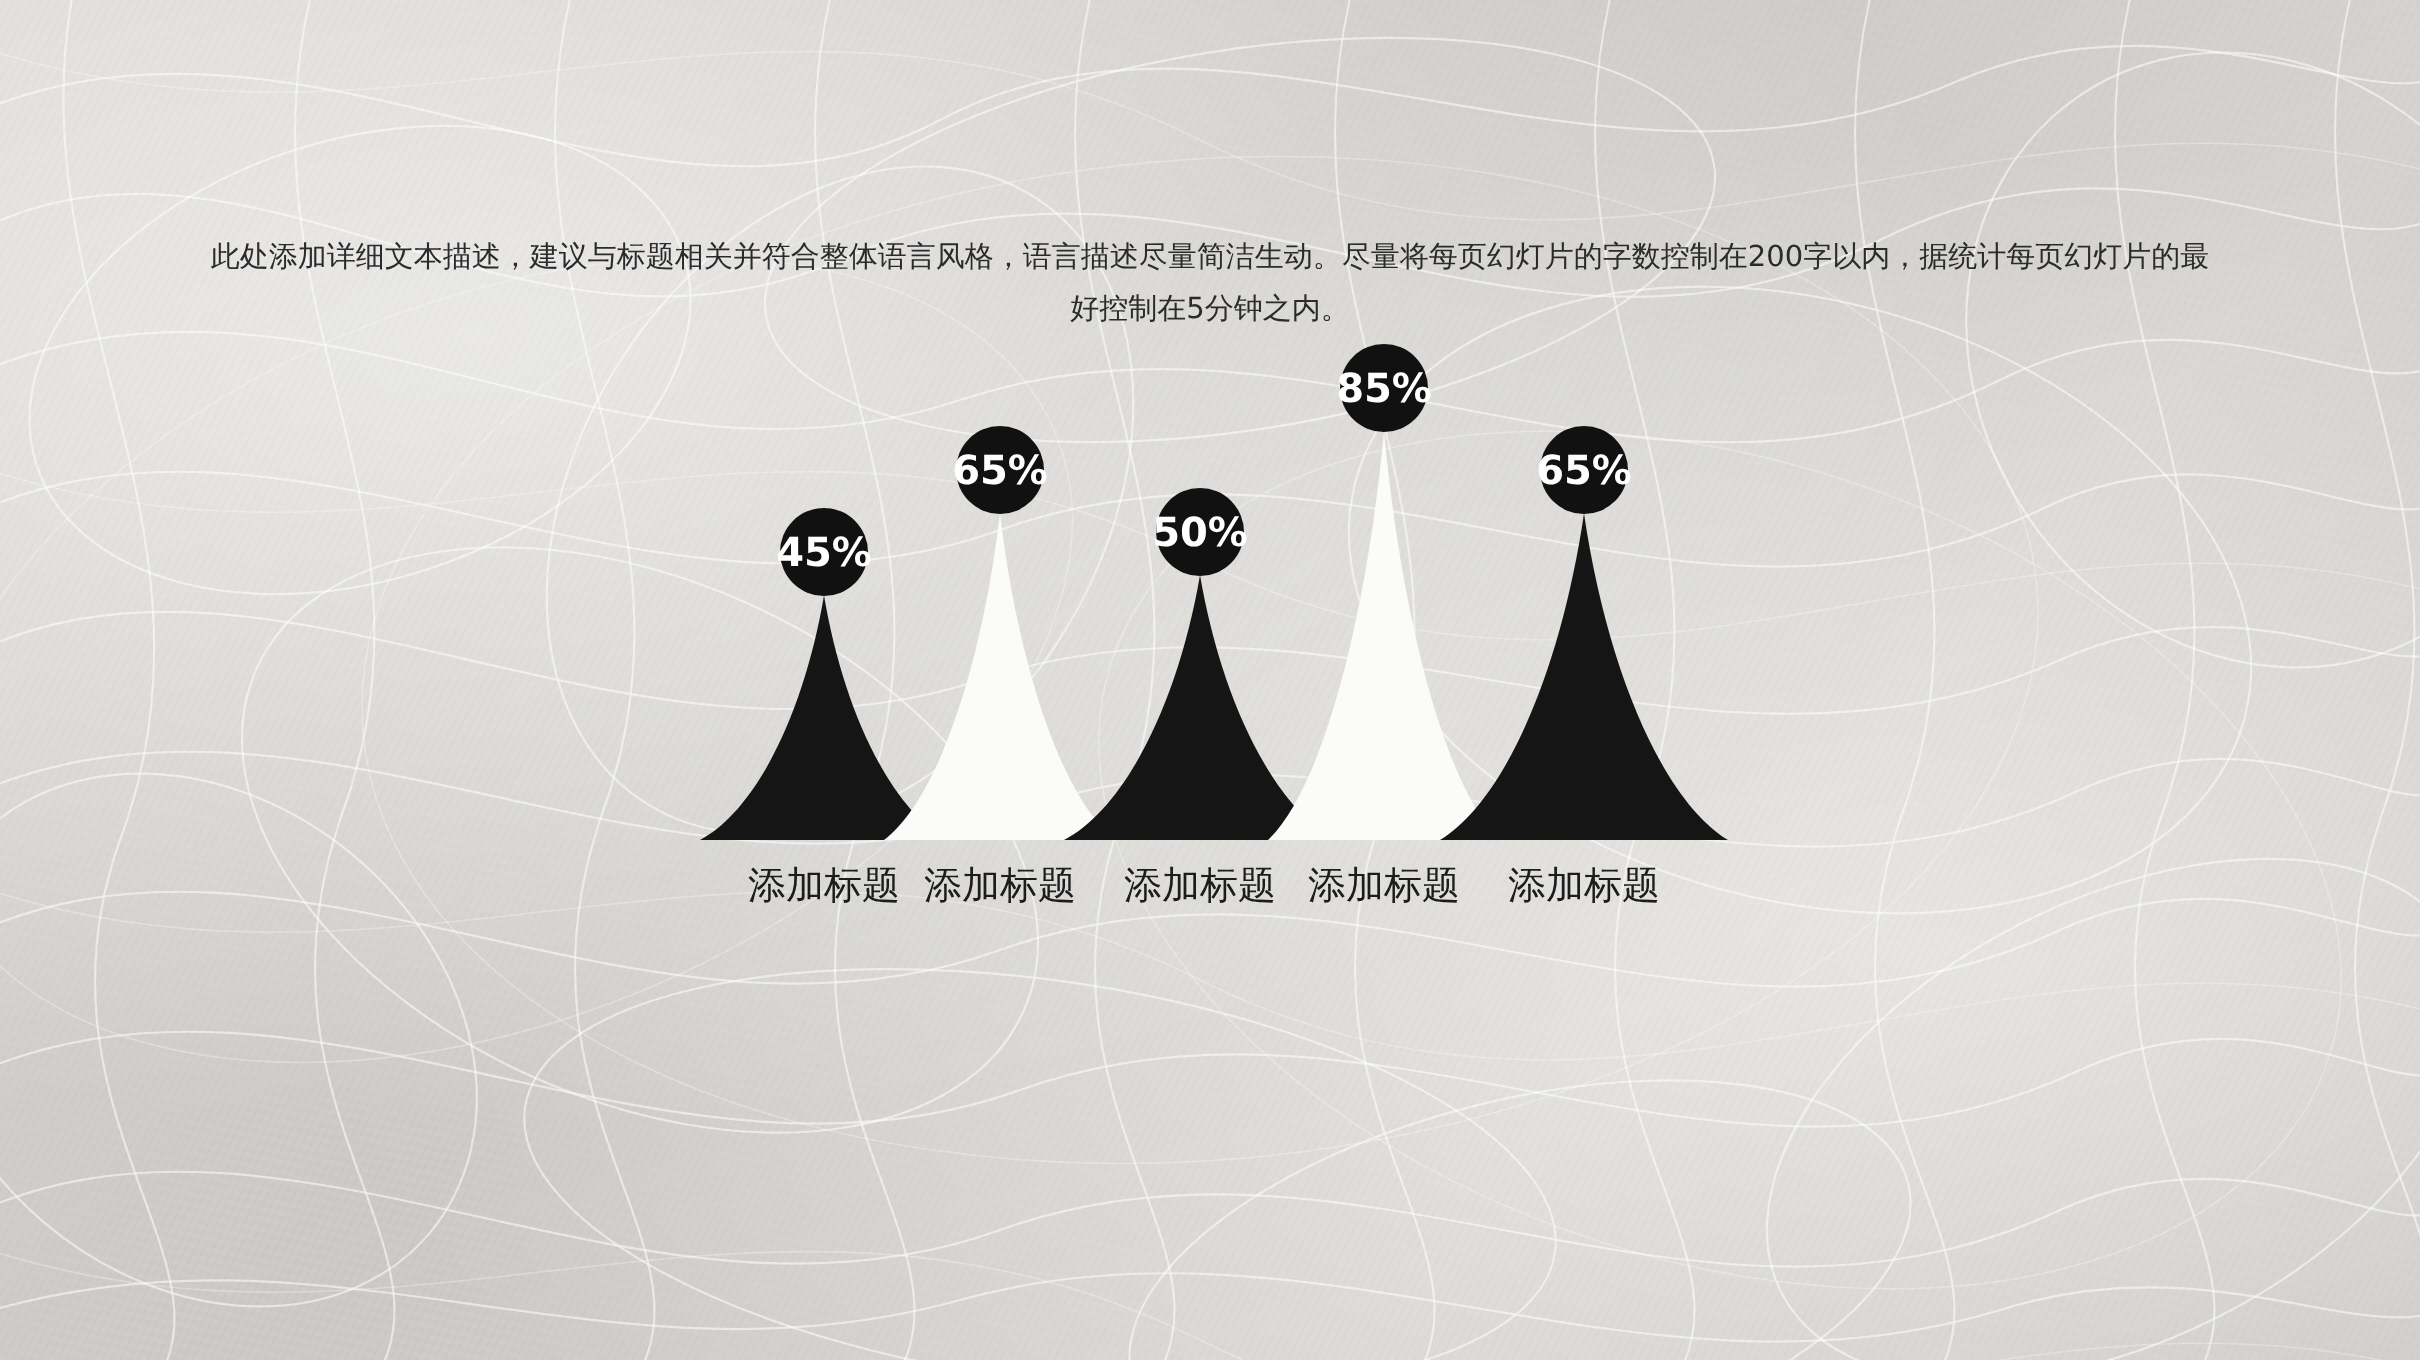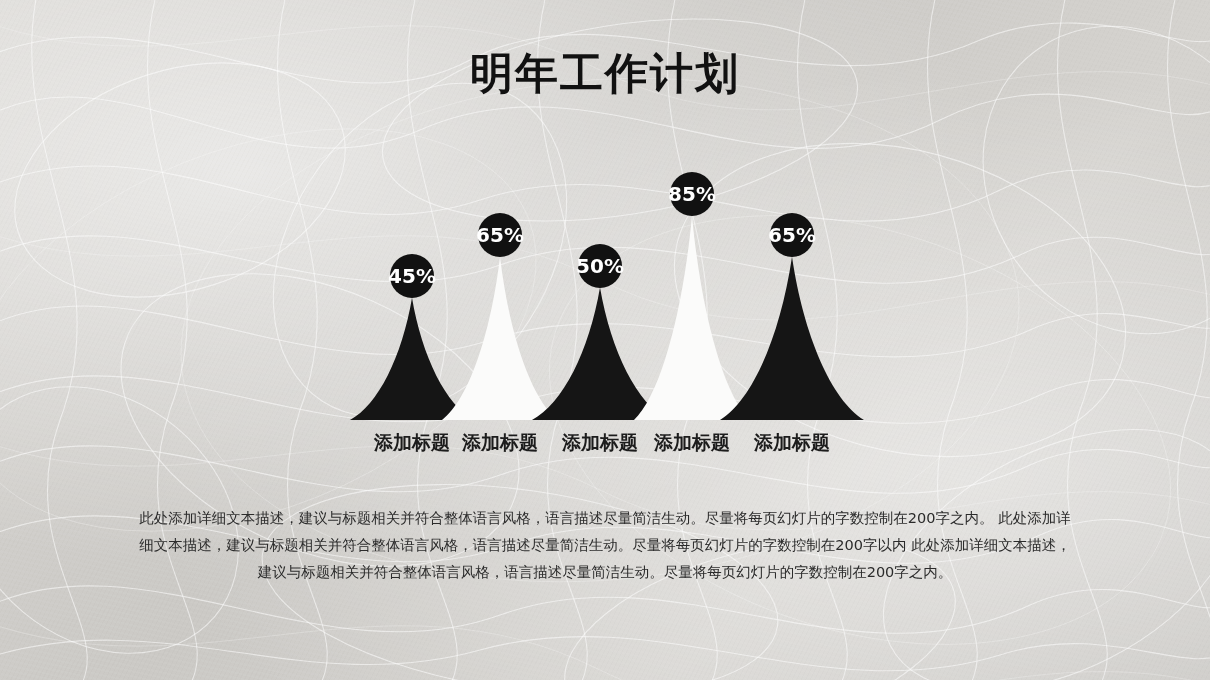--- a/index.html
+++ b/index.html
@@ -55,21 +55,20 @@
     display:flex;align-items:center;justify-content:center;
     font-size:20px;font-weight:bold;
     font-family:"DejaVu Sans","Liberation Sans",sans-serif;
     transform:translate(-50%,-50%);
   }
   .cat-label{
     position:absolute;
     transform:translateX(-50%);
     font-size:19px;color:#1c1c1c;white-space:nowrap;
     font-family:"DejaVu Sans","Liberation Sans",sans-serif;
-    font-weight:bold;
   }
 </style>
 </head>
 <body>
 
 <div id="slide">
   <svg id="scribble" viewBox="0 0 1210 680" preserveAspectRatio="none">
     <g fill="none" stroke="#ffffff" stroke-opacity="0.55" stroke-width="1.1">
       <path d="M-20,60 C150,-20 320,140 470,60 C620,-20 800,120 980,40 C1100,-10 1200,70 1230,30"></path>
       <path d="M-20,120 C120,40 260,200 420,130 C600,50 760,210 940,120 C1080,50 1180,150 1230,100"></path>
@@ -109,21 +108,21 @@
       <path d="M-20,620 C200,700 380,560 600,670 C820,780 1000,620 1230,690"></path>
       <ellipse cx="250" cy="330" rx="300" ry="180" transform="rotate(-22 250 330)"></ellipse>
       <ellipse cx="860" cy="430" rx="320" ry="200" transform="rotate(18 860 430)"></ellipse>
       <ellipse cx="600" cy="330" rx="420" ry="250" transform="rotate(-5 600 330)"></ellipse>
     </g>
   </svg>
   <div id="grain"></div>
 </div>
 
 <div class="content">
-  <div class="title">明年工作计划</div>
+  <div class="subtitle">此处添加详细文本描述，建议与标题相关并符合整体语言风格，语言描述尽量简洁生动。尽量将每页幻灯片的字数控制在200字以内，据统计每页幻灯片的最好控制在5分钟之内。</div>
 
   <div id="chart">
     <svg id="spikes" viewBox="0 0 620 300" width="620" height="300">
         <path d="M 50 250
                C 77.9 235.33, 102.08 186.43, 112 127.75
                C 121.92 186.43, 146.1 235.33, 174 250
                Z" fill="#151515"></path>
         <path d="M 142 250
                C 168.1 230.41, 190.72 165.11, 200 86.75
                C 209.28 165.11, 231.9 230.41, 258 250
@@ -136,14 +135,13 @@
                C 360.1 225.49, 382.72 143.79, 392 45.75
                C 401.28 143.79, 423.9 225.49, 450 250
                Z" fill="#fbfbfa"></path>
         <path d="M 420 250
                C 452.4 230.41, 480.48 165.11, 492 86.75
                C 503.52 165.11, 531.6 230.41, 564 250
                Z" fill="#151515"></path>
       </svg>
   <div class="badge" style="left: 112px; top: 105.75px; background: rgb(17, 17, 17); color: rgb(255, 255, 255);">45%</div><div class="cat-label" style="left: 112px; top: 260px;">添加标题</div><div class="badge" style="left: 200px; top: 64.75px; background: rgb(17, 17, 17); color: rgb(255, 255, 255);">65%</div><div class="cat-label" style="left: 200px; top: 260px;">添加标题</div><div class="badge" style="left: 300px; top: 95.5px; background: rgb(17, 17, 17); color: rgb(255, 255, 255);">50%</div><div class="cat-label" style="left: 300px; top: 260px;">添加标题</div><div class="badge" style="left: 392px; top: 23.75px; background: rgb(17, 17, 17); color: rgb(255, 255, 255);">85%</div><div class="cat-label" style="left: 392px; top: 260px;">添加标题</div><div class="badge" style="left: 492px; top: 64.75px; background: rgb(17, 17, 17); color: rgb(255, 255, 255);">65%</div><div class="cat-label" style="left: 492px; top: 260px;">添加标题</div></div>
 
-  <div class="bottom-text">此处添加详细文本描述，建议与标题相关并符合整体语言风格，语言描述尽量简洁生动。尽量将每页幻灯片的字数控制在200字之内。 此处添加详细文本描述，建议与标题相关并符合整体语言风格，语言描述尽量简洁生动。尽量将每页幻灯片的字数控制在200字以内 此处添加详细文本描述，建议与标题相关并符合整体语言风格，语言描述尽量简洁生动。尽量将每页幻灯片的字数控制在200字之内。</div>
 </div>
 
 </body></html>

